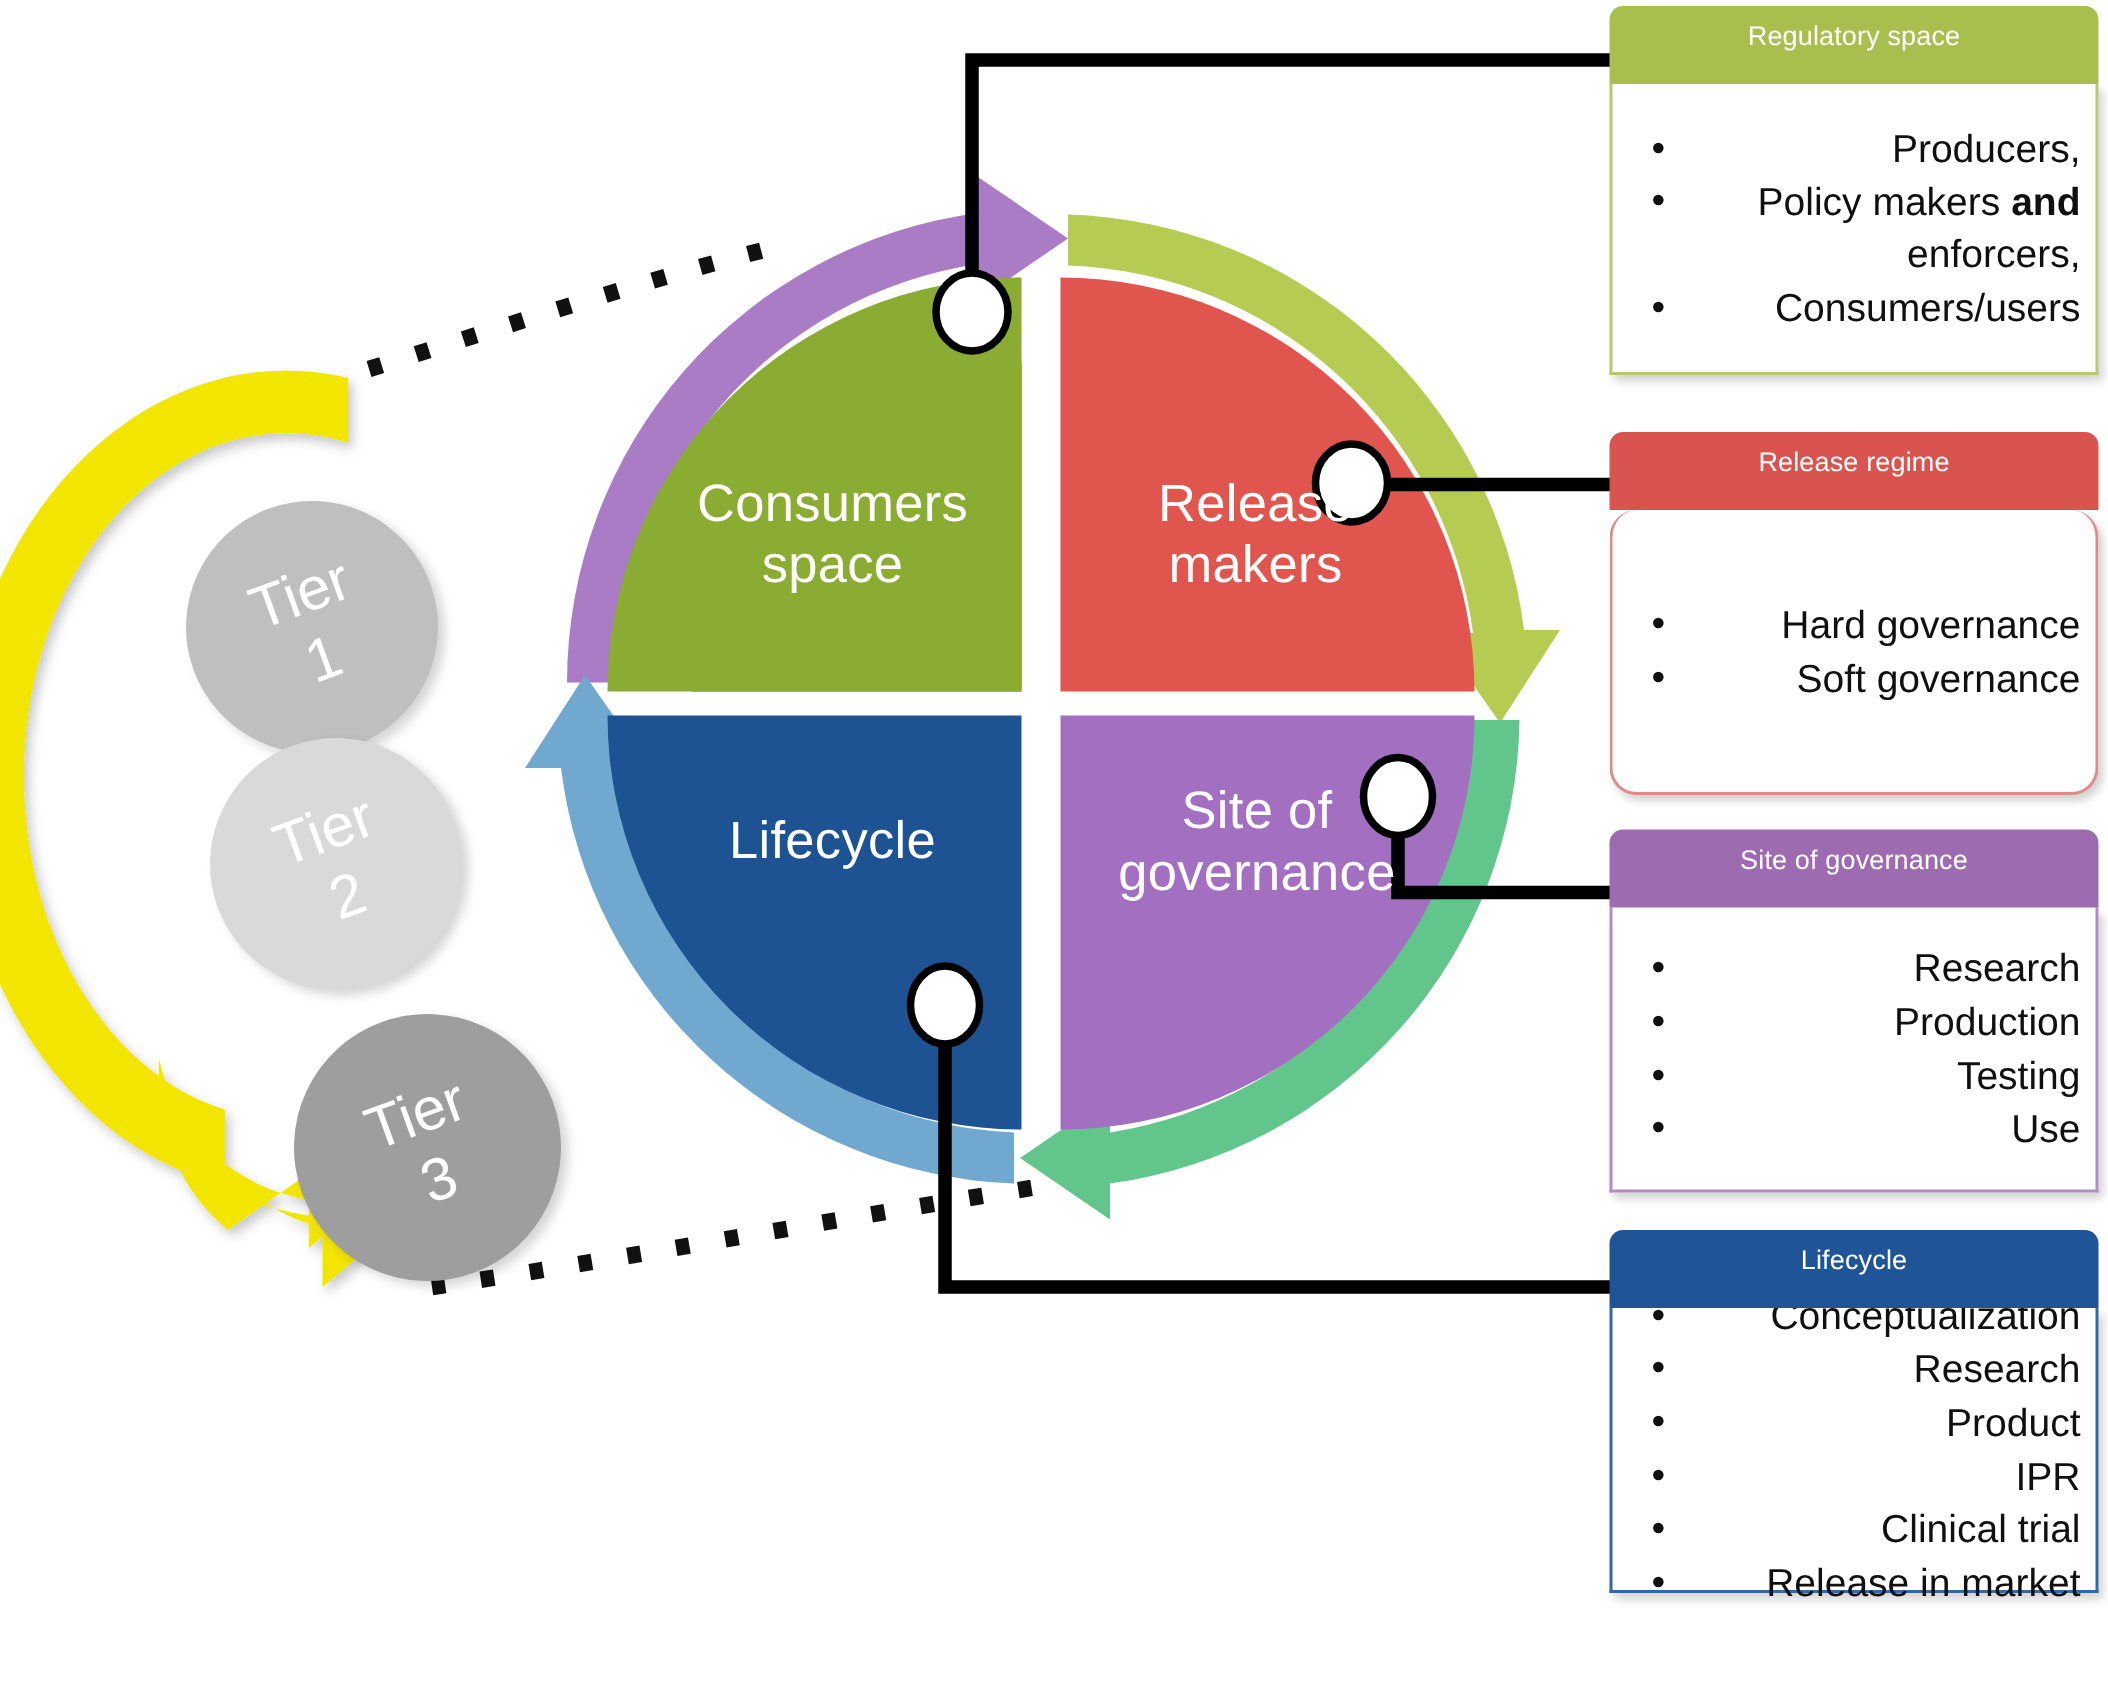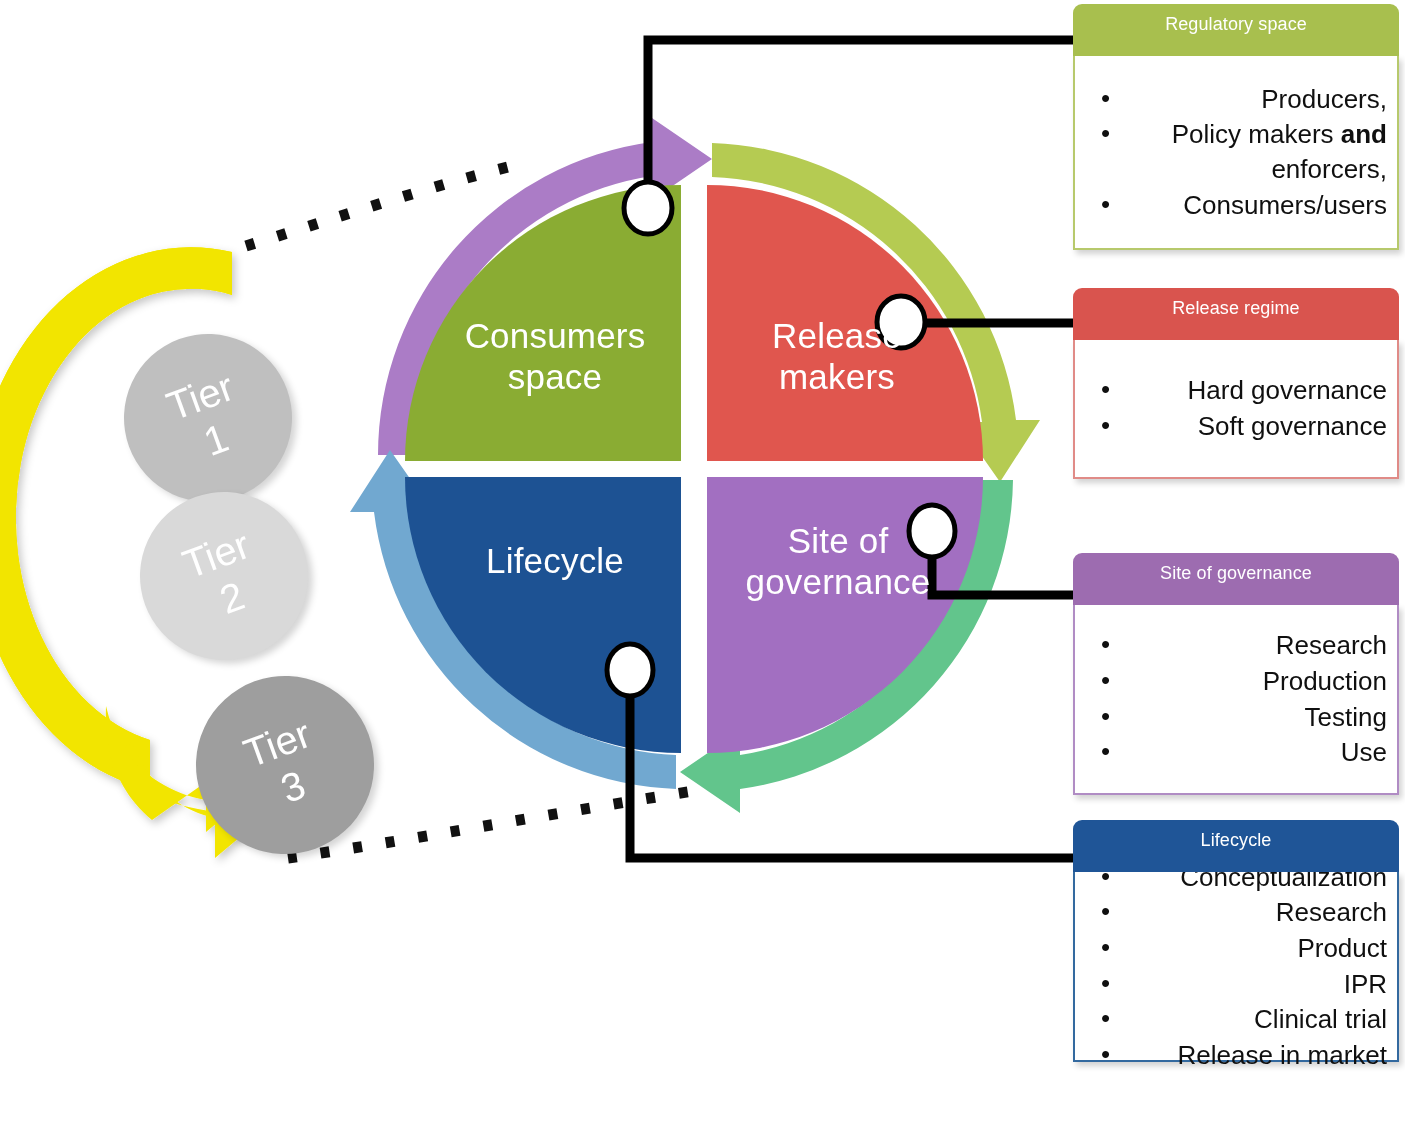--- a/index.html
+++ b/index.html
@@ -47,21 +47,21 @@
   .box li::before{content:"\2022";position:absolute;left:0;top:-1px;
                   font-size:26px;color:#101010;}
   .box li b{font-weight:bold;}
 
   #box-reg{left:1073px;top:4px;}
   #box-reg .bhead{background:#a8bf4e;}
   #box-reg .bbody{border-color:#b7c96c;height:194px;}
 
   #box-pol{left:1073px;top:288px;}
   #box-pol .bhead{background:#d9544e;}
-  #box-pol .bbody{border-color:#e08b87;height:139px;}
+  #box-pol .bbody{border-color:#e08b87;height:190px;border-radius:18px;}
 
   #box-site{left:1073px;top:553px;}
   #box-site .bhead{background:#9d6cb0;}
   #box-site .bbody{border-color:#b08cc4;height:190px;}
 
   #box-life{left:1073px;top:820px;}
   #box-life .bhead{background:#1f5597;}
   #box-life .bbody{border-color:#33699f;height:190px;}
 </style>
 </head>

